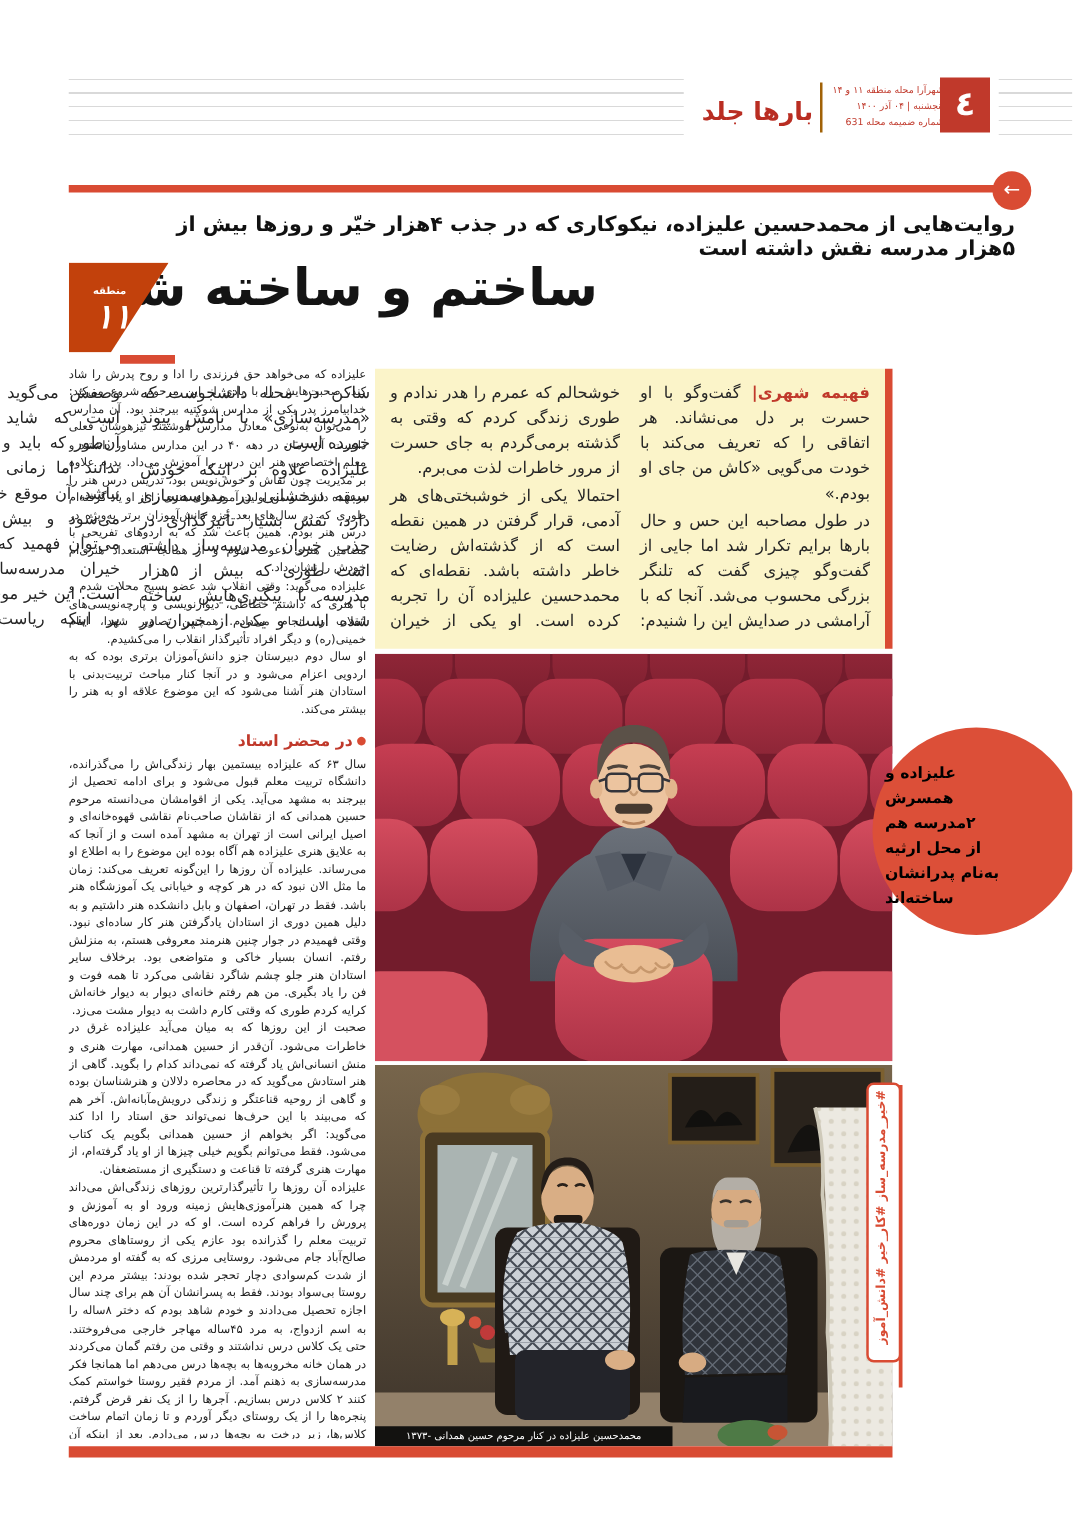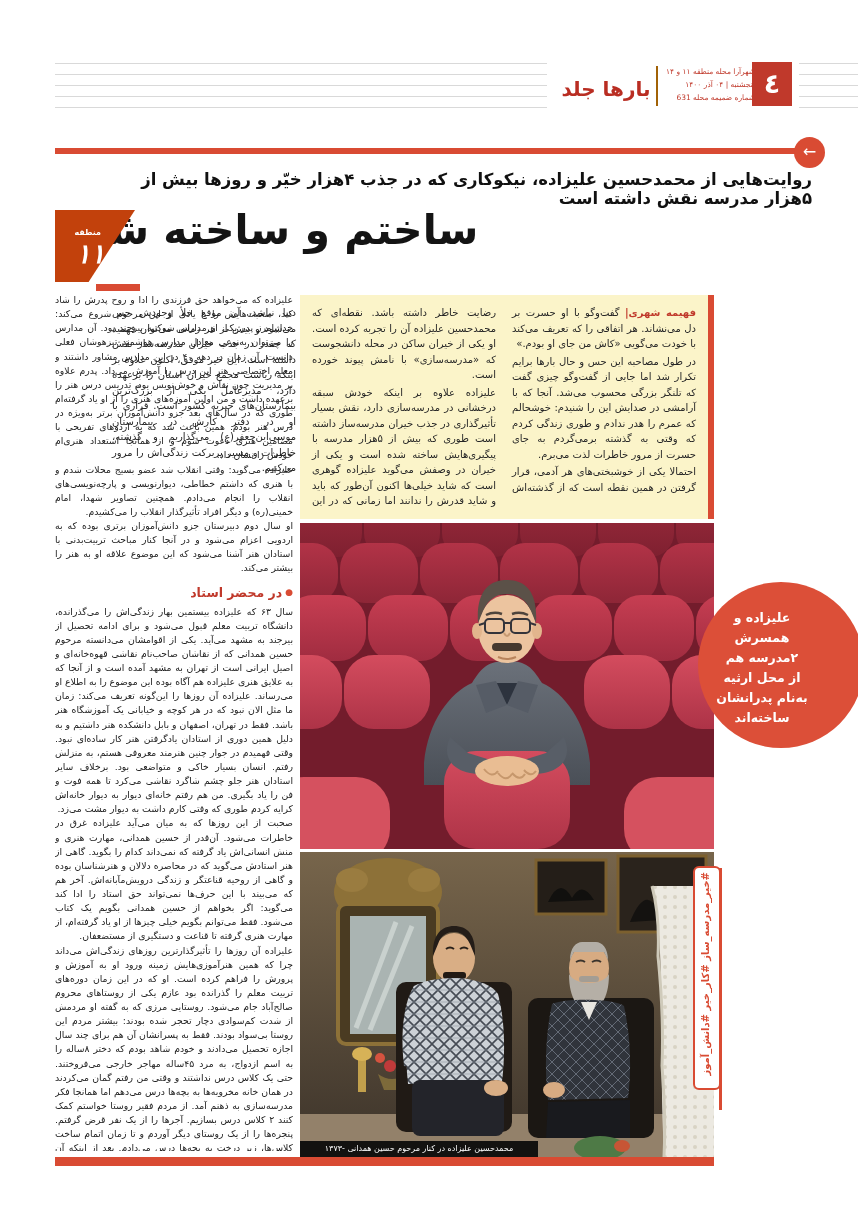--- a/index.html
+++ b/index.html
@@ -29,40 +29,40 @@
     color:#141414;font-size:41px;font-weight:900;letter-spacing:-1px;}
   
   .district-badge{position:absolute;left:55px;top:210px;width:80px;height:72px;background:#c2410c;
     clip-path:polygon(0 0,100% 0,42% 100%,0 100%);color:#fff;}
   .district-badge .lbl{position:absolute;right:34px;top:18px;font-size:8px;font-weight:bold;}
   .district-badge .num{position:absolute;right:30px;top:28px;font-size:27px;font-weight:900;font-style:italic;}
   .district-tail{position:absolute;left:96px;top:284px;width:44px;height:7px;background:#d94b33;}
   
   .intro-box{position:absolute;left:300px;top:295px;width:408px;height:224px;background:#fbf4c9;
     box-sizing:border-box;padding:10px 12px;column-count:2;column-gap:16px;column-fill:auto;
-    font-size:10px;line-height:1.55;text-align:justify;color:#262626;}
+    font-size:13px;line-height:1.55;text-align:justify;color:#262626;}
   .intro-box p{margin:0 0 2px 0;}
   .intro-byline{color:#c0392b;font-weight:bold;}
   .intro-bar{position:absolute;left:708px;top:295px;width:6px;height:224px;background:#d94b33;}
   
   .article-col{position:absolute;left:55px;top:293px;width:238px;height:858px;overflow:hidden;
     font-size:9.3px;line-height:1.52;text-align:justify;color:#222;}
   .article-col p{margin:0;}
   .sec-head{color:#c0392b;font-size:12.5px;font-weight:bold;margin:7px 0 3px 0;}
   .sec-head:first-child{margin-top:0;}
   .bullet{color:#d94b33;font-size:9px;vertical-align:2px;margin-left:3px;}
   
   .photo1{position:absolute;left:300px;top:523px;width:414px;height:326px;overflow:hidden;}
   .photo2{position:absolute;left:300px;top:852px;width:414px;height:305px;overflow:hidden;}
   .photo-caption{position:absolute;left:300px;top:1141px;width:226px;height:16px;background:rgba(10,10,10,.93);
     color:#fff;font-size:8px;line-height:16px;padding:0 6px;direction:rtl;text-align:center;white-space:nowrap;overflow:hidden;}
   
   .pull-circle{position:absolute;left:698px;top:582px;width:166px;height:166px;border-radius:50%;background:#dc4f38;}
-  .pull-circle .txt{position:absolute;left:10px;top:26px;width:108px;color:#ffffff;font-size:12.5px;
-    font-weight:bold;line-height:1.6;text-align:center;white-space:pre-line;}
+  .pull-circle .txt{position:absolute;left:10px;top:26px;width:108px;color:#000000;font-size:12.5px;
+    font-weight:bold;line-height:1.6;text-align:left;white-space:pre-line;}
   
   .hashtag-rule{position:absolute;left:719px;top:868px;width:3px;height:242px;background:#d94b33;}
   .hashtag-box{position:absolute;left:693px;top:866px;width:28px;height:224px;background:#fff;
     border:2px solid #d94b33;border-radius:6px;box-sizing:border-box;z-index:3;overflow:visible;}
   .hashtag-box .vtext{position:absolute;left:5px;top:216px;width:212px;transform-origin:left top;
     transform:rotate(-90deg);direction:rtl;white-space:nowrap;color:#d94b33;font-size:10px;font-weight:bold;}
   
   .bottom-rule{position:absolute;left:55px;top:1157px;width:659px;height:9px;background:#d94b33;}
 </style>
 </head>

